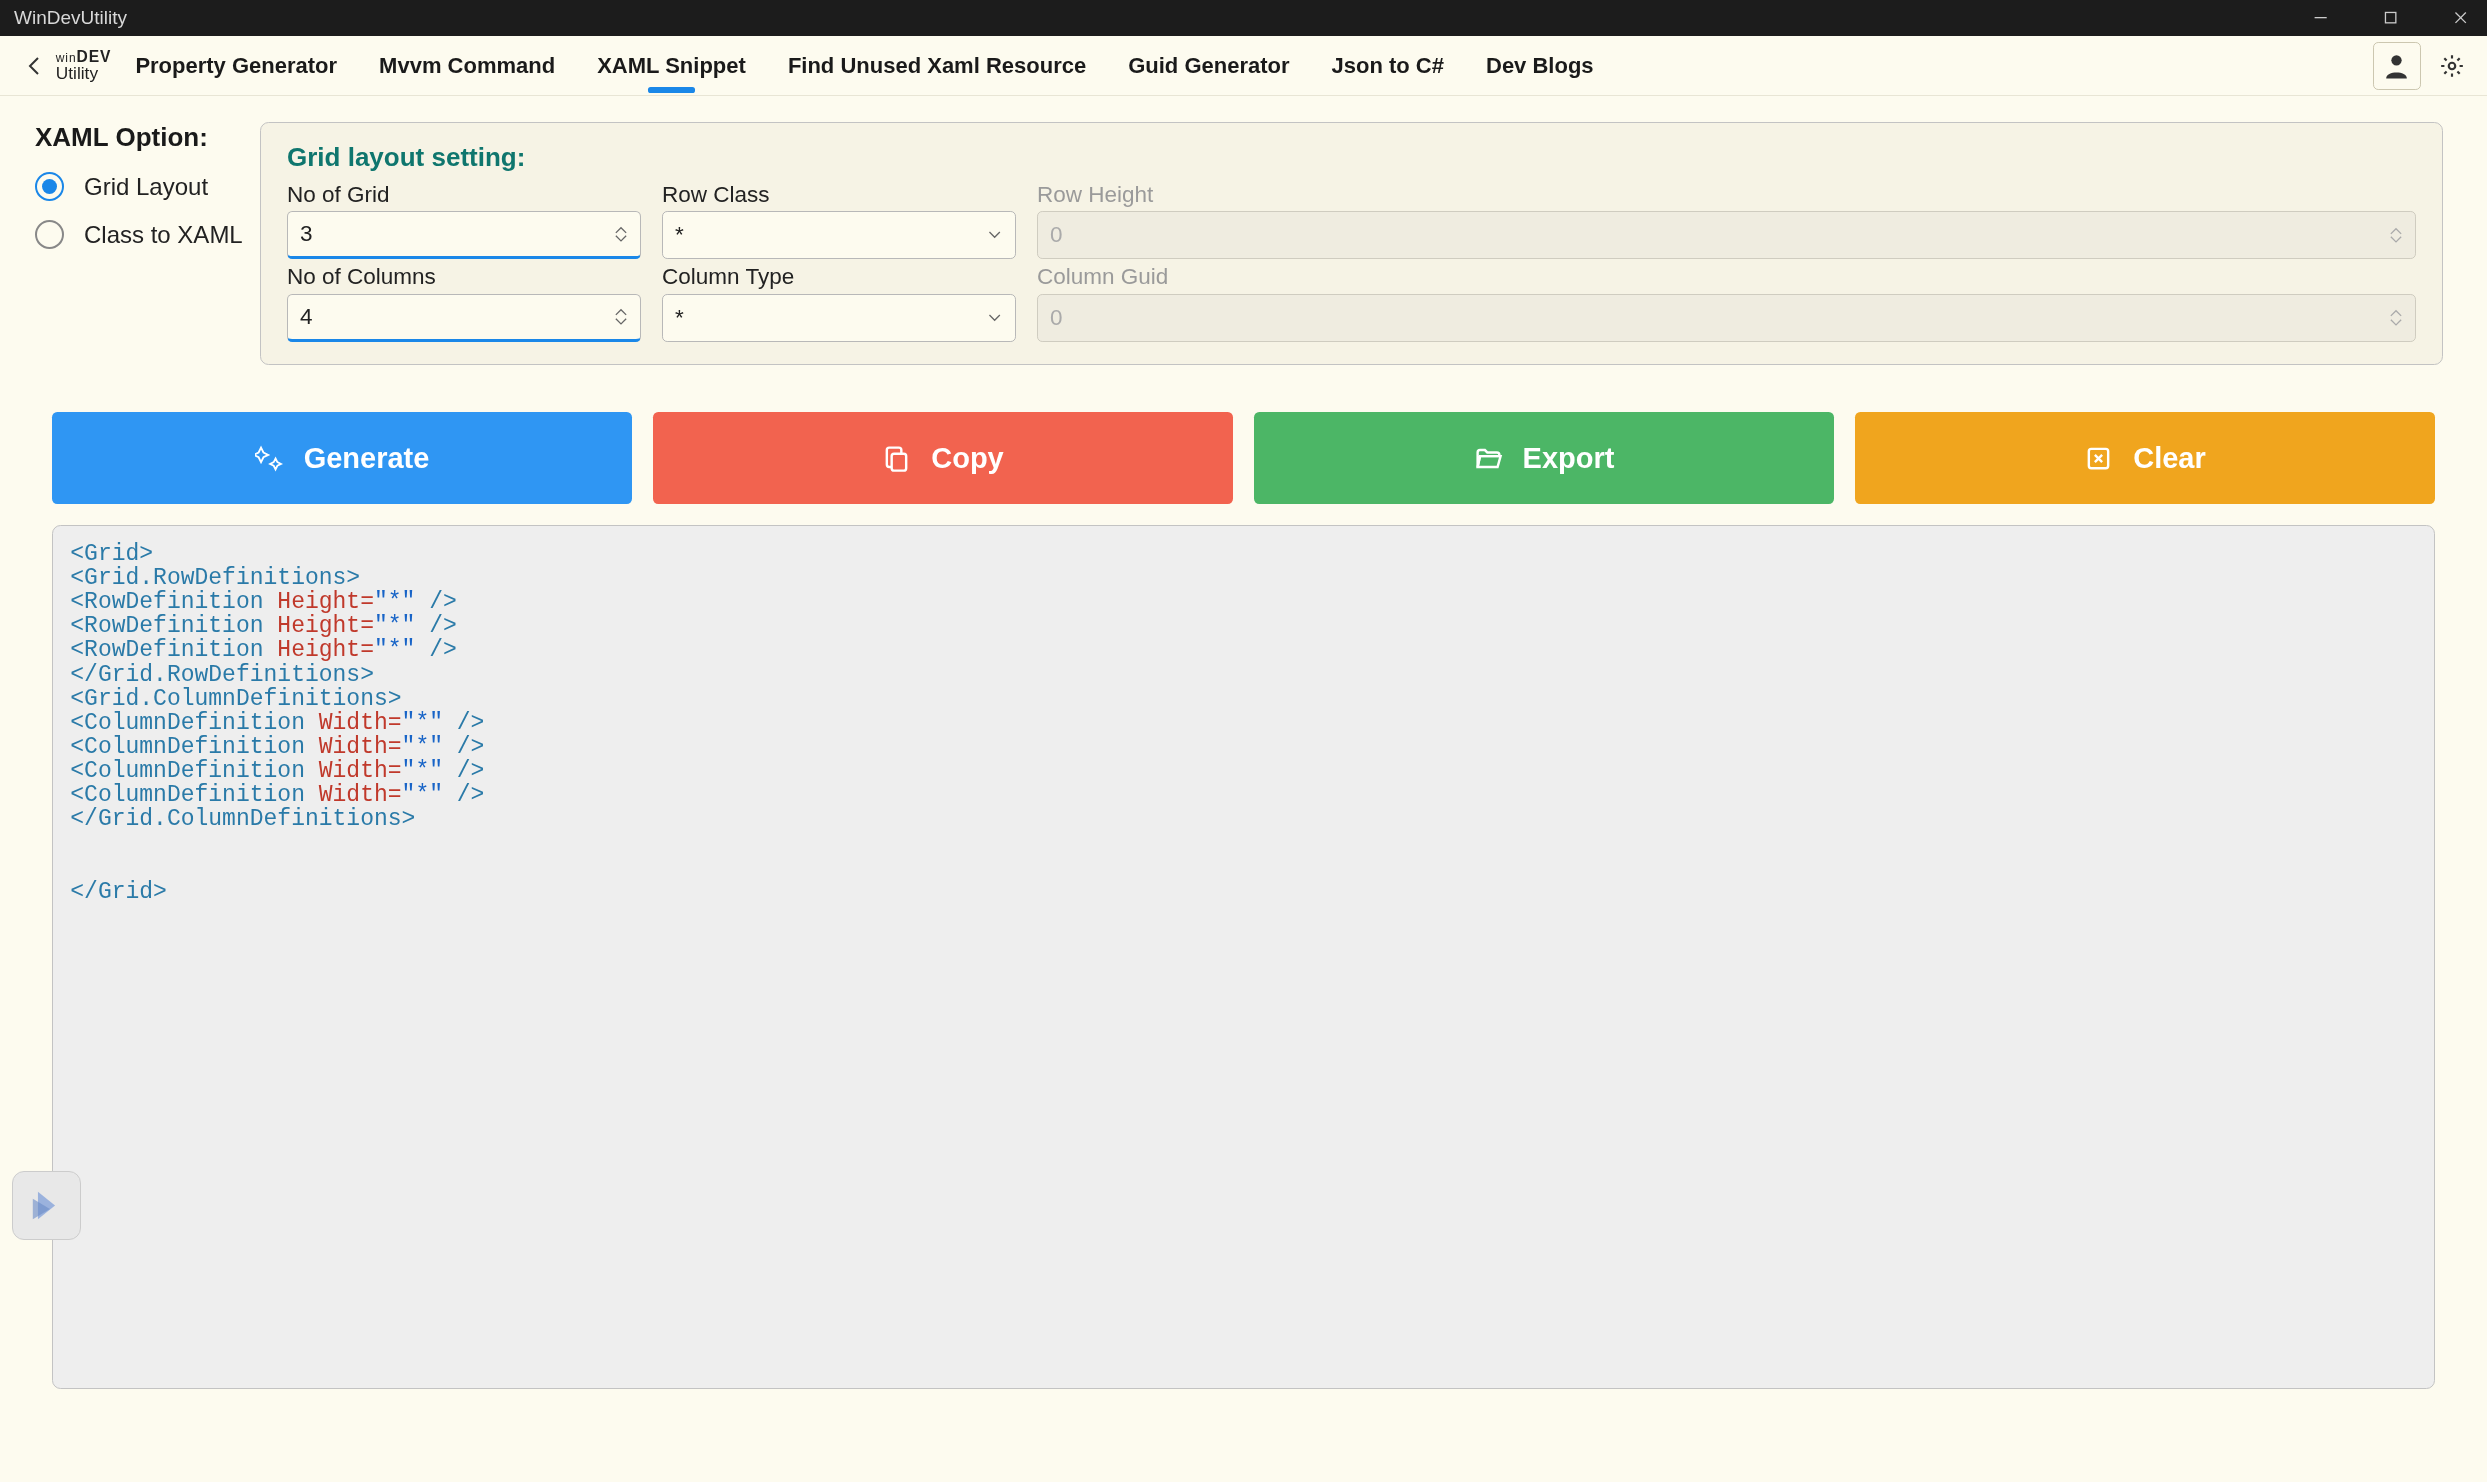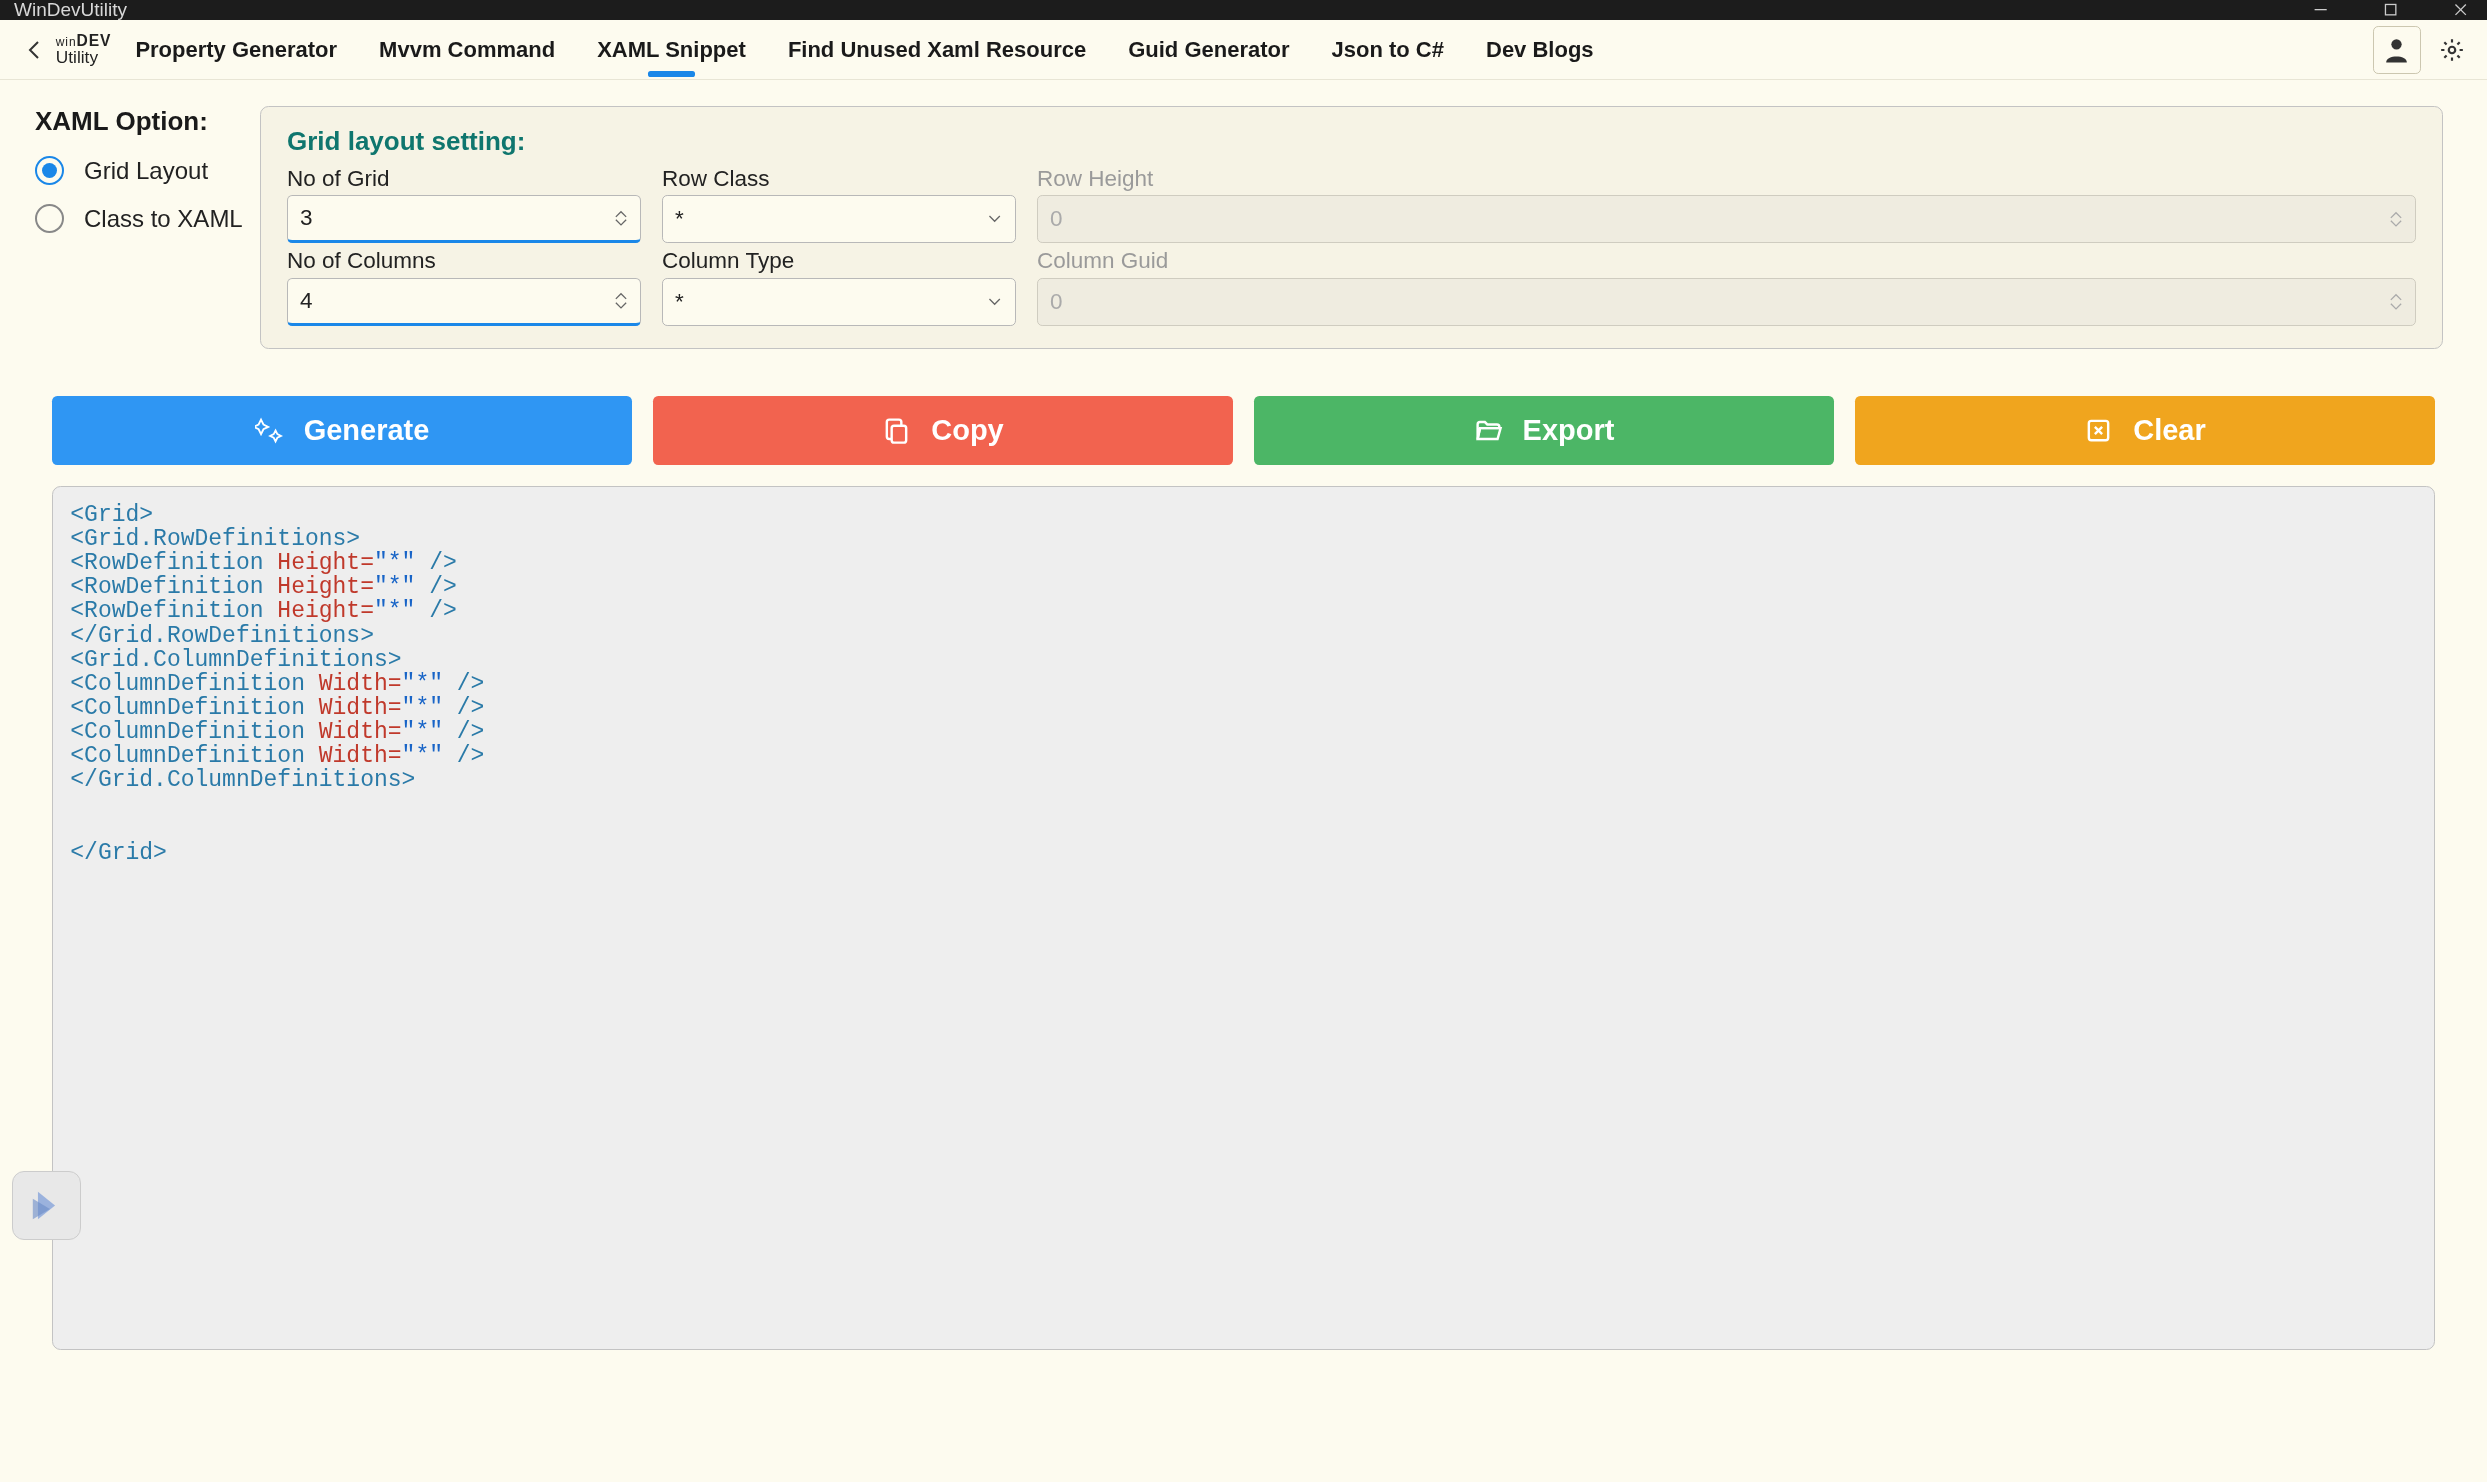--- a/index.html
+++ b/index.html
@@ -1,19 +1,19 @@
 <!DOCTYPE html>
 <html style="font-size:14px"><head>
 <meta charset="utf-8">
 <style>
   * { box-sizing: border-box; margin: 0; padding: 0; }
   html, body { width: 2487px; height: 1483px; font-family: "Segoe UI", Arial, sans-serif; background: #fdfbef; overflow: hidden; }
   
   .titlebar {
-    height: 20px;
+    height: 36px;
     background: #1c1c1c;
     color: #d8d8d8;
     display: flex;
     align-items: center;
     justify-content: space-between;
     padding: 0 8.6px 0 14px;
     font-size: 19px;
   }
   .titlebar .right { display: flex; gap: 35px; align-items: center; }
   .titlebar .winbtn { width: 35px; height: 35px; display:flex; align-items:center; justify-content:center; color:#ccc; }
@@ -71,21 +71,21 @@
     color:#222; position:relative;
   }
   .input.focus { border-bottom: 3.5px solid #1a87e8; }
   .input.numeric .spin { display:flex; flex-direction:column; gap:0; }
   .input.numeric .spin svg { width:14px; height:8.6px; }
   .input.disabled, .select.disabled { background:#efece0; color:#aaa; border-color:#cfccc0; }
   .select .chev { width:17.3px; height:17.3px; }
   
   .actions { display:flex; gap: 21px; margin: 21px 52px 0 52px; }
   .btn {
-    flex:1; height: 69px; border-radius: 5.2px; color:#fff; font-size: 29px; font-weight:600;
+    flex:1; height: 92px; border-radius: 5.2px; color:#fff; font-size: 29px; font-weight:600;
     display:flex; align-items:center; justify-content:center; gap: 20px; cursor:pointer;
   }
   .btn svg { width: 29px; height: 29px; fill: none; stroke: #fff; stroke-width: 2; }
   .btn.generate { background:#2f96f3; }
   .btn.copy { background:#f2634f; }
   .btn.export { background:#4cb666; }
   .btn.clear { background:#f0a51e; }
   
   .codebox {
     margin: 21px 52px 35px 52px;

